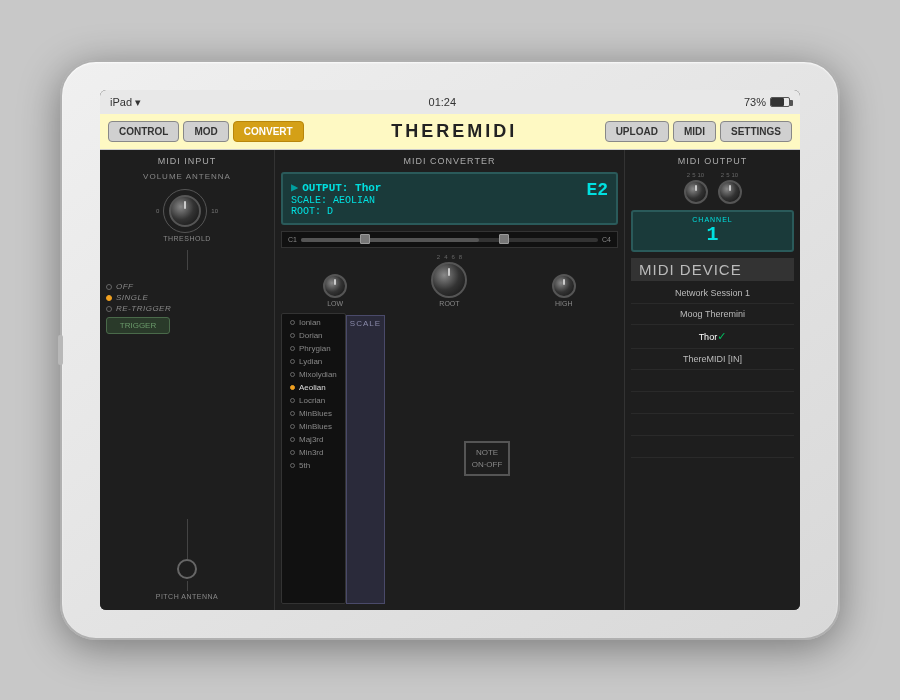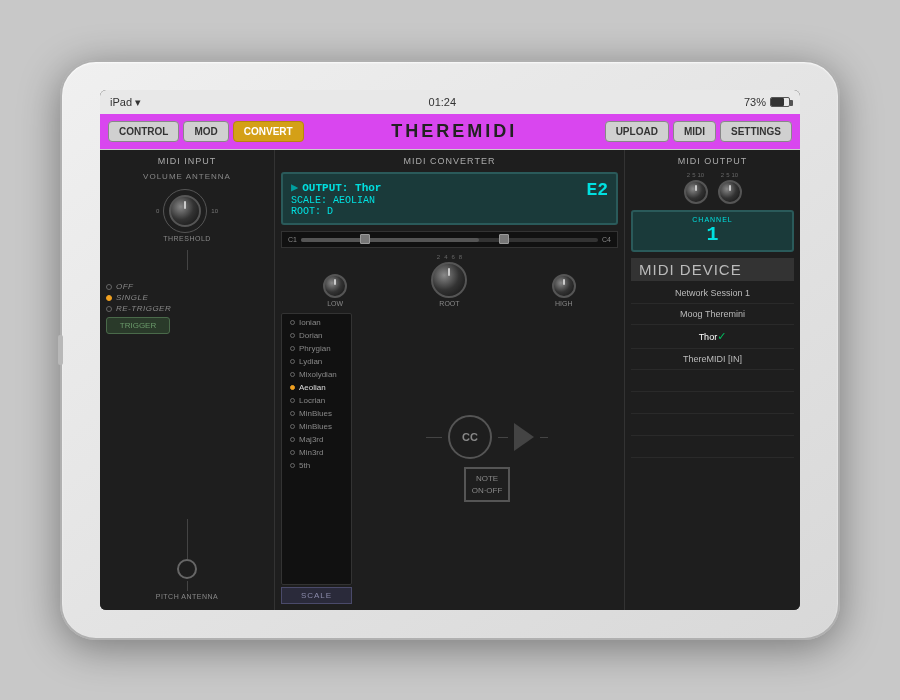--- a/index.html
+++ b/index.html
@@ -83,21 +83,21 @@
     }
     .battery-fill {
       width: 73%;
       height: 100%;
       background: #333;
       border-radius: 1px;
     }
 
     
     .app-header {
-      background: #d946ef;
+      background: #fef9c3;
       height: 36px;
       display: flex;
       align-items: center;
       justify-content: space-between;
       padding: 0 8px;
       border-bottom: 1px solid #ccc;
     }
     .header-left { display: flex; gap: 4px; }
     .header-btn {
       padding: 4px 10px;
@@ -549,21 +549,20 @@
 
     .converter-middle {
       display: flex;
       flex-direction: row;
       align-items: stretch;
       gap: 4px;
       flex: 1;
     }
     .scale-col {
       display: flex;
-      flex-direction: column;
       width: 71px;
     }
     .flow-col {
       display: flex;
       flex-direction: column;
       align-items: center;
       justify-content: center;
       flex: 1;
       gap: 8px;
     }
@@ -758,32 +757,20 @@
     </div>
                 <div class="scale-item">
       <div class="dot"></div>
       <span>5th</span>
     </div>
               </div>
             <div class="scale-btn">SCALE</div>
           </div>
 
           <div class="flow-col">
-            <div class="flow-arrows">
-              <div style="height:1px; width:16px; background:#444;"></div>
-              <div class="cc-block">CC</div>
-              <div style="height:1px; width:10px; background:#444;"></div>
-
-              <div style="position:relative; width:0; height:0;
-                border-top:14px solid transparent;
-                border-bottom:14px solid transparent;
-                border-left:20px solid #444;">
-              </div>
-              <div style="height:1px; width:8px; background:#444;"></div>
-            </div>
             <div class="note-box">
               <div style="font-size:8px; color:#888; line-height:1.4;">NOTE<br>ON·OFF</div>
             </div>
           </div>
         </div>
       </div>
 
       <div class="panel-output">
         <div class="panel-label">MIDI OUTPUT</div>
 

